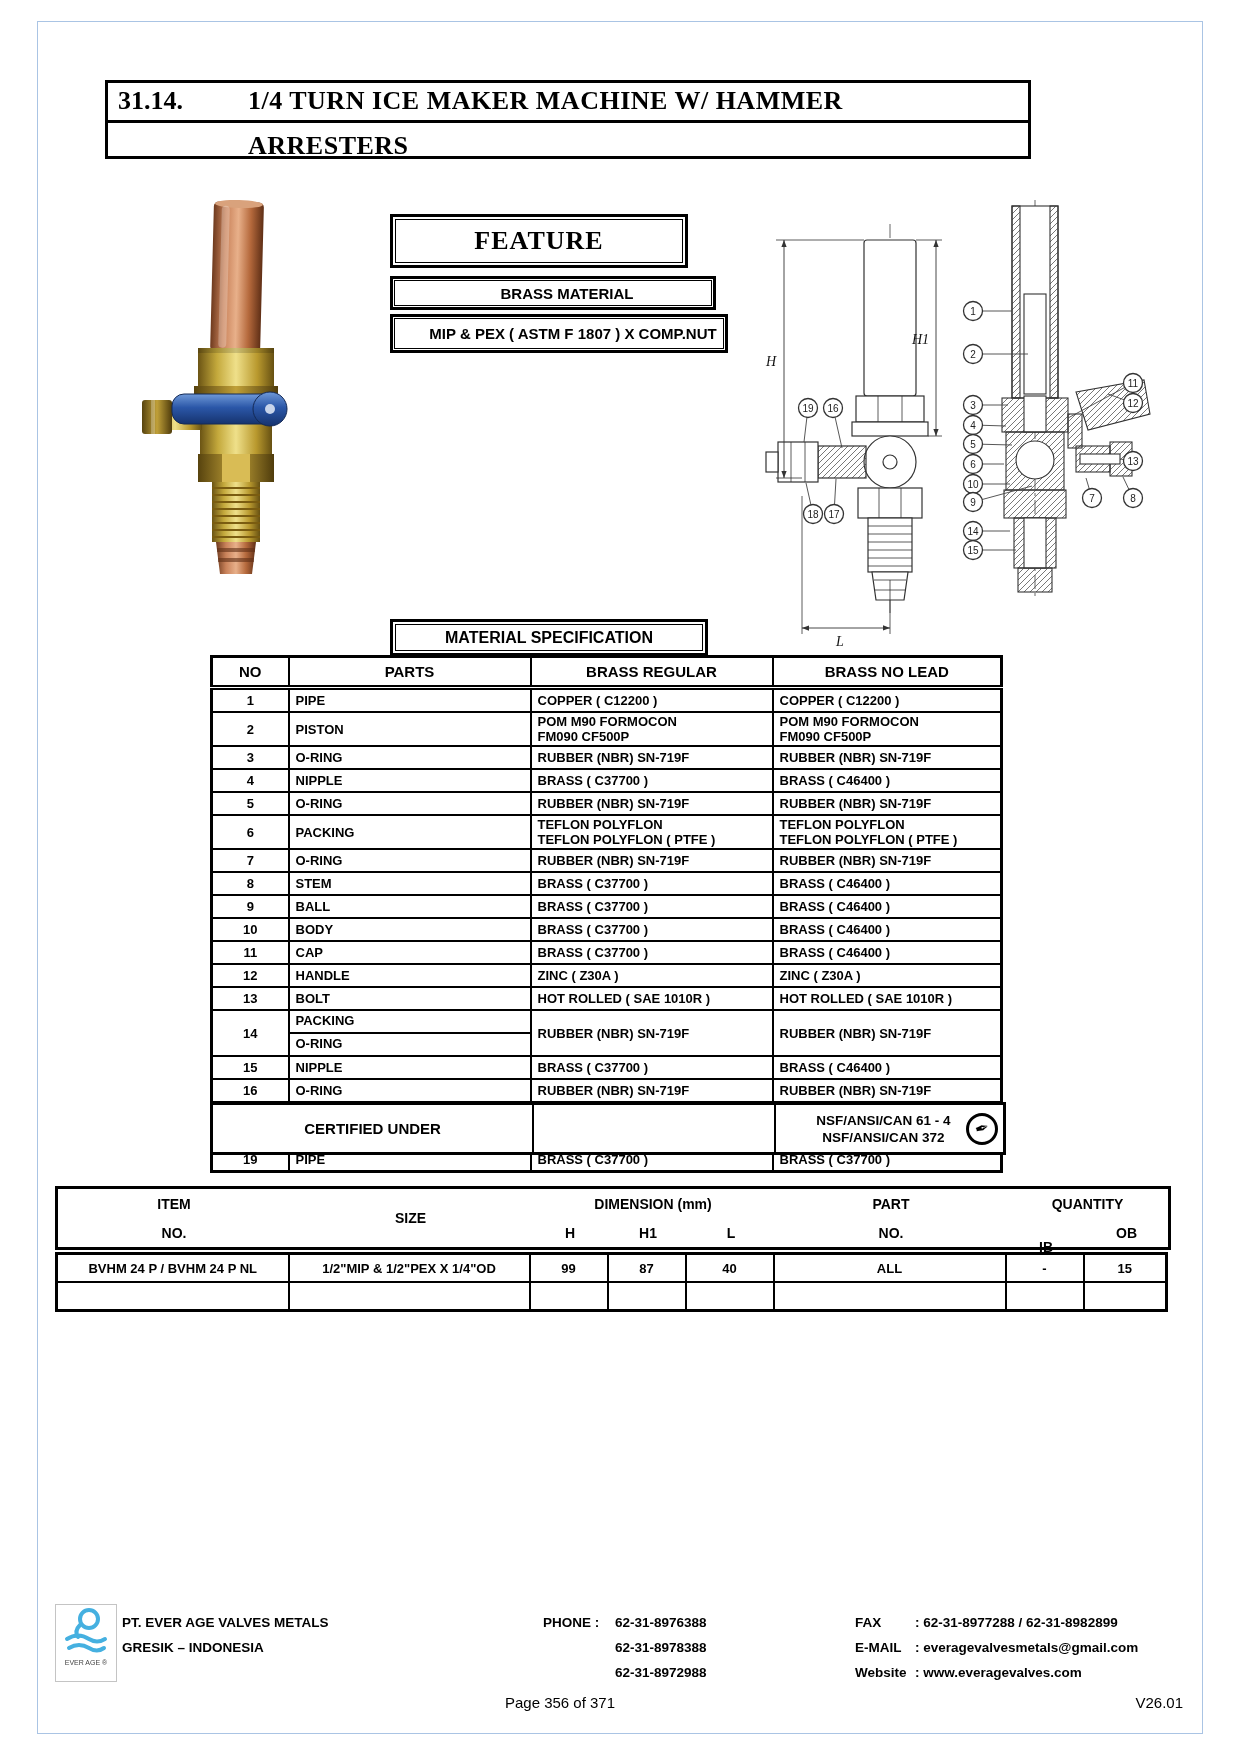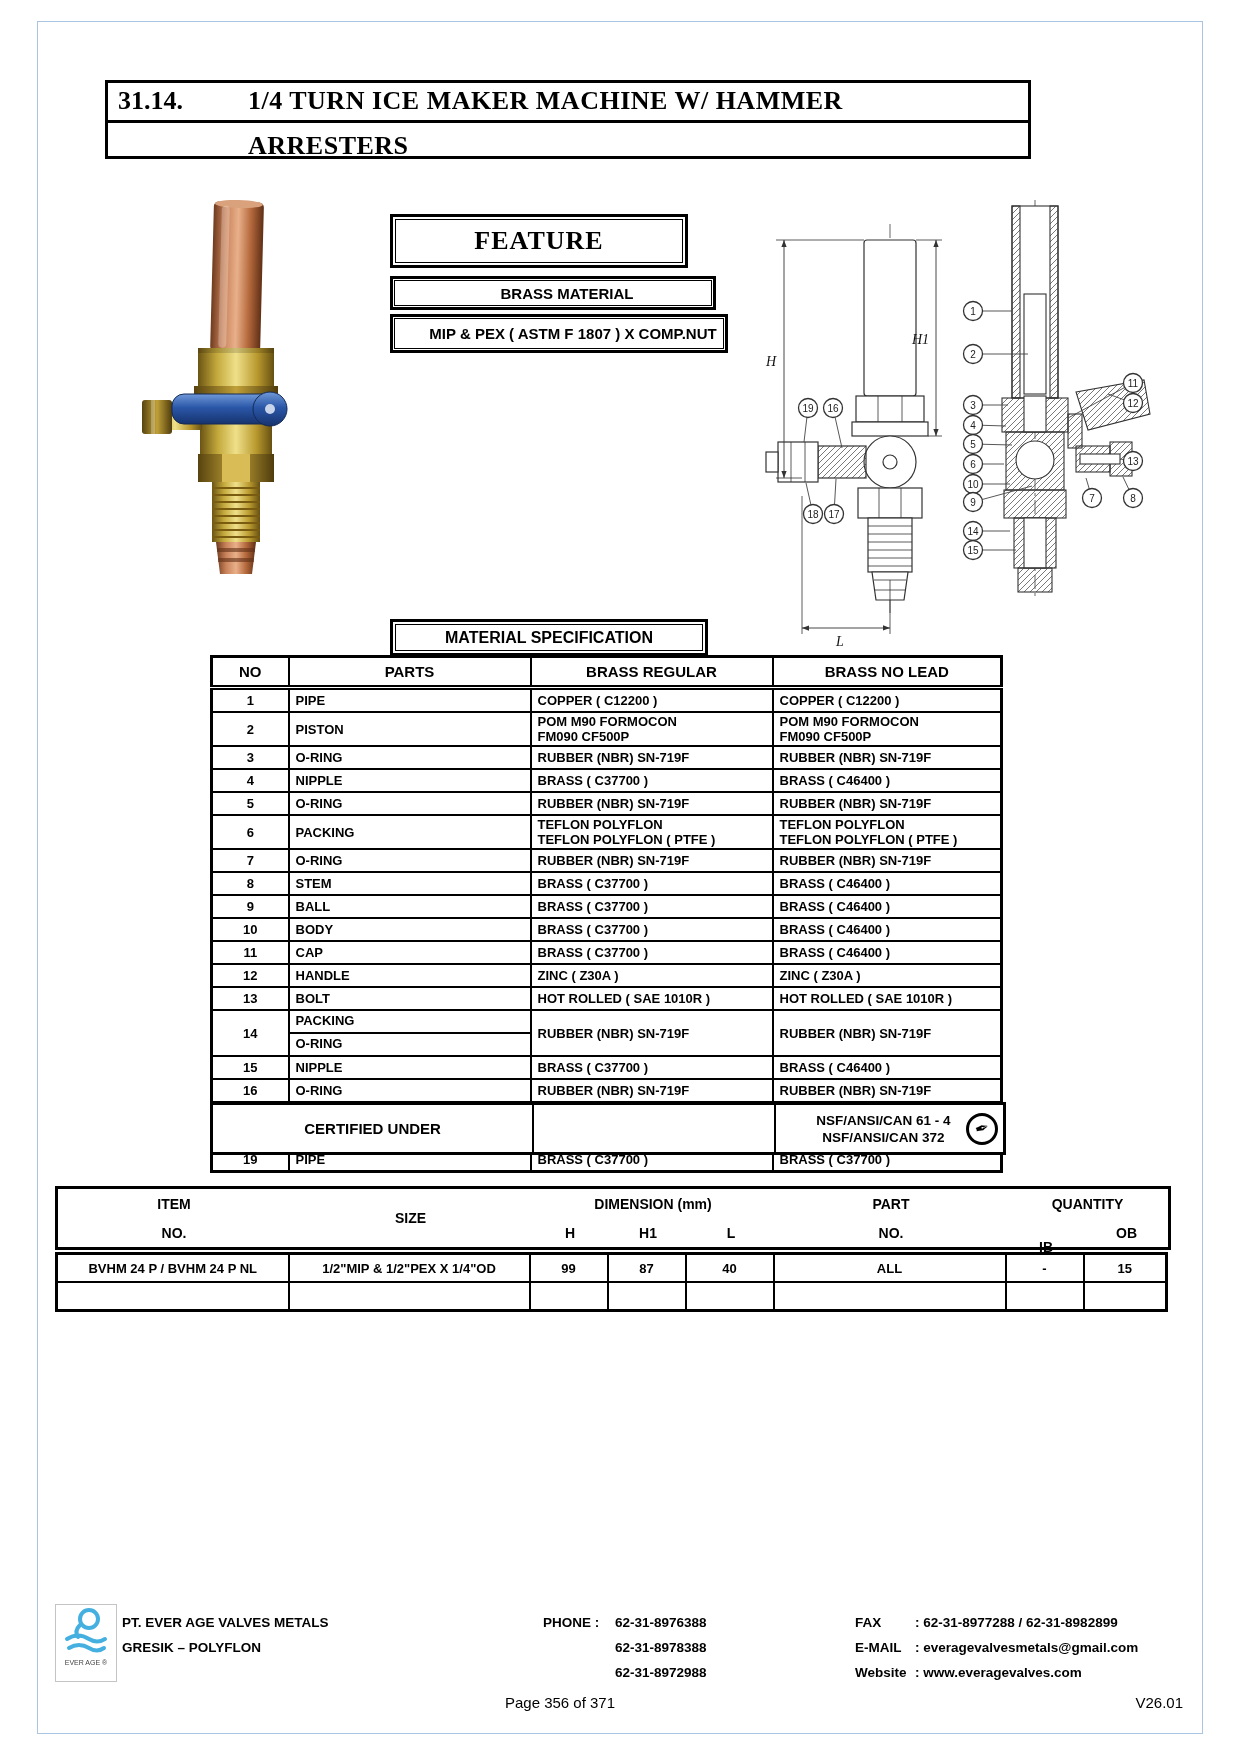--- a/index.html
+++ b/index.html
@@ -638,21 +638,21 @@
         <circle cx="30" cy="14" r="9" stroke-width="4"></circle>
         <path d="M21 20 q-6 6 -2 12" stroke-width="4"></path>
         <path d="M8 34 q11 -7 22 0 q8 5 16 0" stroke-width="4"></path>
         <path d="M10 43 q10 -6 20 0 q8 5 15 0" stroke-width="4"></path>
       </g>
     </svg>
     <span class="logo-caption">EVER AGE ®</span>
   </div>
   <div class="abs f-company">
     <div>PT. EVER AGE VALVES METALS</div>
-    <div>GRESIK – POLYFLON</div>
+    <div>GRESIK – INDONESIA</div>
   </div>
   <div class="abs f-phone">
     <div class="row">
       <span class="lbl">PHONE :</span>
       <span>62-31-8976388</span>
     </div>
     <div class="row">
         <span class="lbl"></span>
         <span>62-31-8978388</span>
       </div>

